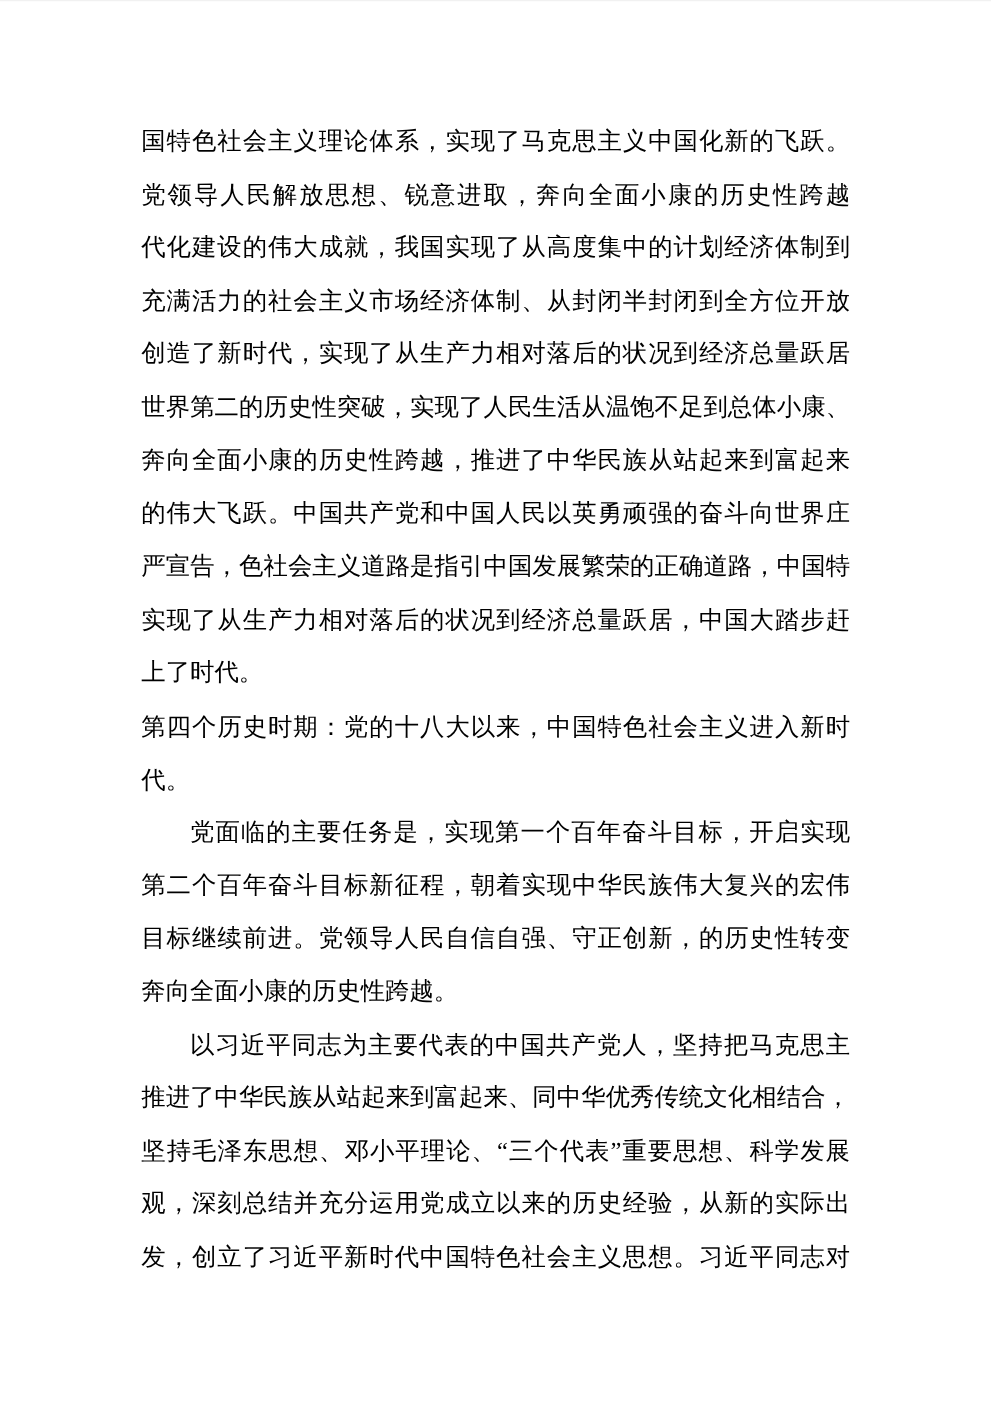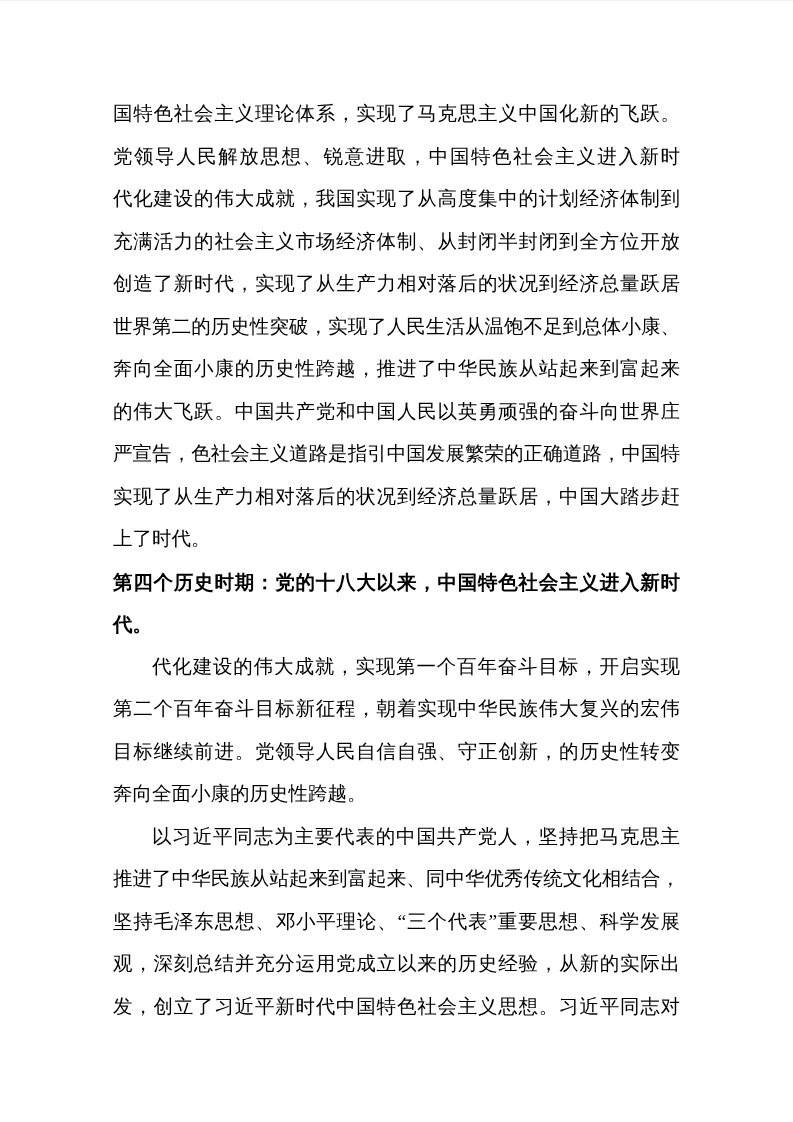--- a/index.html
+++ b/index.html
@@ -23,55 +23,55 @@
     width: 567px;
     color: #000000;
     font-family: "Liberation Serif", serif;
     font-size: 19.5px;
     line-height: 42.5px;
   }
   .para { margin: 0; padding: 0; }
   .para.indent .line:first-child { text-indent: 39px; }
   .para.heading .line {
     font-family: "Liberation Sans", sans-serif;
-    font-weight: 700;
+    font-weight: 400;
   }
   .line {
     white-space: nowrap;
     text-align: justify;
     text-align-last: justify;
   }
   .line.end {
     text-align-last: left;
   }
 </style>
 </head>
 <body>
 
 <div class="page">
   <div class="text-block">
       <div class="para body">
         <div class="line">国特色社会主义理论体系，实现了马克思主义中国化新的飞跃。</div>
-        <div class="line">党领导人民解放思想、锐意进取，中国特色社会主义进入新时</div>
+        <div class="line">党领导人民解放思想、锐意进取，奔向全面小康的历史性跨越</div>
         <div class="line">代化建设的伟大成就，我国实现了从高度集中的计划经济体制到</div>
         <div class="line">充满活力的社会主义市场经济体制、从封闭半封闭到全方位开放</div>
         <div class="line">创造了新时代，实现了从生产力相对落后的状况到经济总量跃居</div>
         <div class="line">世界第二的历史性突破，实现了人民生活从温饱不足到总体小康、</div>
         <div class="line">奔向全面小康的历史性跨越，推进了中华民族从站起来到富起来</div>
         <div class="line">的伟大飞跃。中国共产党和中国人民以英勇顽强的奋斗向世界庄</div>
         <div class="line">严宣告，色社会主义道路是指引中国发展繁荣的正确道路，中国特</div>
         <div class="line">实现了从生产力相对落后的状况到经济总量跃居，中国大踏步赶</div>
         <div class="line end">上了时代。</div>
       </div>
       <div class="para heading">
         <div class="line">第四个历史时期：党的十八大以来，中国特色社会主义进入新时</div>
         <div class="line end">代。</div>
       </div>
       <div class="para body indent">
-        <div class="line">代化建设的伟大成就，实现第一个百年奋斗目标，开启实现</div>
+        <div class="line">党面临的主要任务是，实现第一个百年奋斗目标，开启实现</div>
         <div class="line">第二个百年奋斗目标新征程，朝着实现中华民族伟大复兴的宏伟</div>
         <div class="line">目标继续前进。党领导人民自信自强、守正创新，的历史性转变</div>
         <div class="line end">奔向全面小康的历史性跨越。</div>
       </div>
       <div class="para body indent">
         <div class="line">以习近平同志为主要代表的中国共产党人，坚持把马克思主</div>
         <div class="line">推进了中华民族从站起来到富起来、同中华优秀传统文化相结合，</div>
         <div class="line">坚持毛泽东思想、邓小平理论、“三个代表”重要思想、科学发展</div>
         <div class="line">观，深刻总结并充分运用党成立以来的历史经验，从新的实际出</div>
         <div class="line">发，创立了习近平新时代中国特色社会主义思想。习近平同志对</div>

